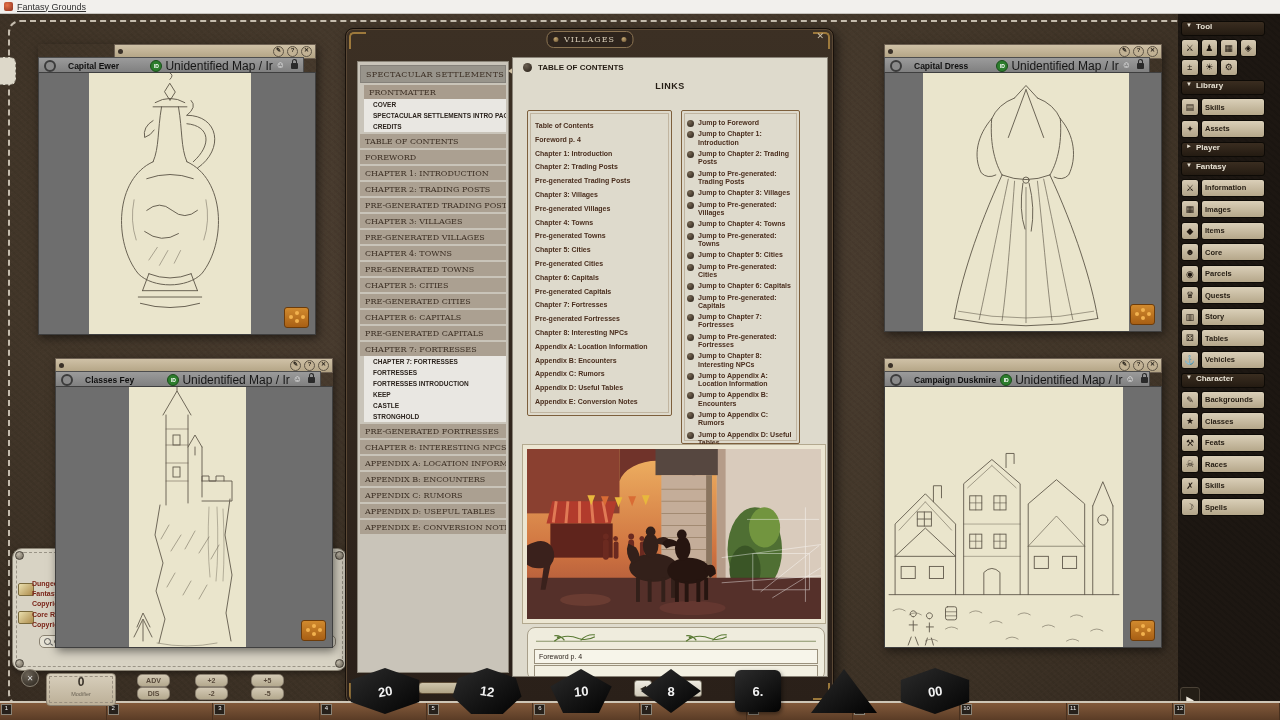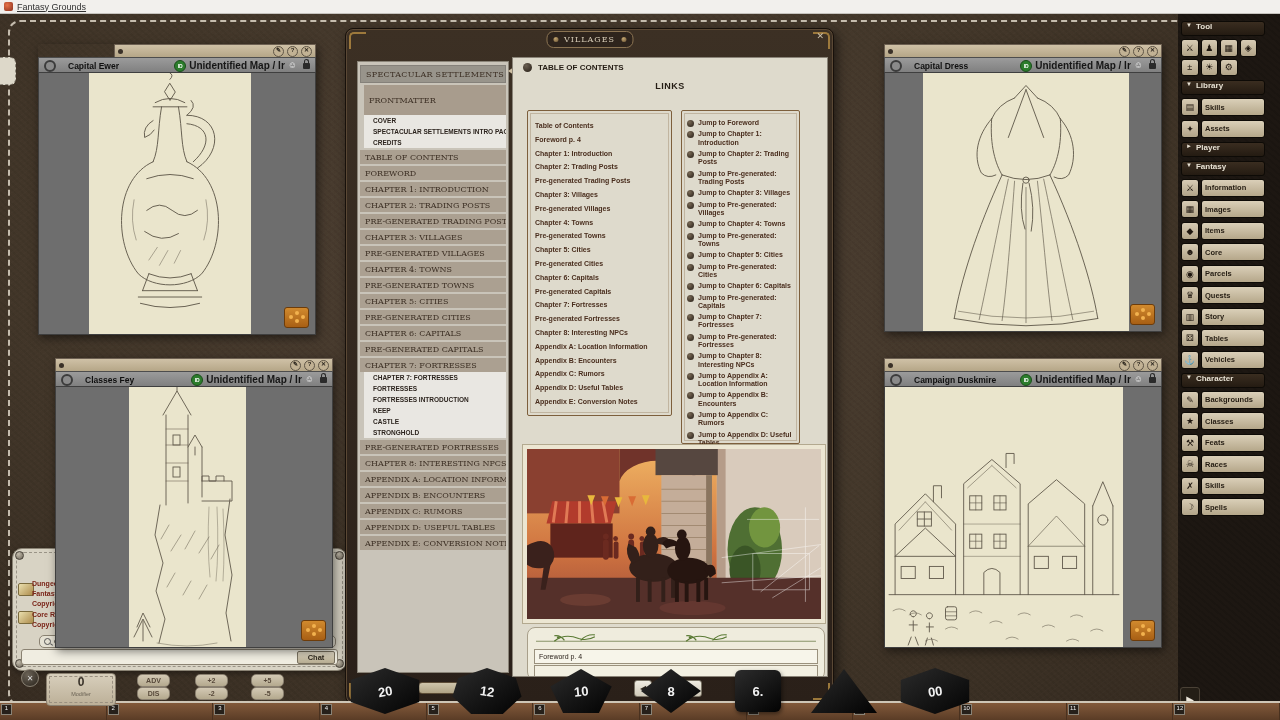--- a/index.html
+++ b/index.html
@@ -48,28 +48,28 @@
 
   
   .imgwin{position:absolute;box-shadow:2px 3px 9px rgba(0,0,0,.5);}
   .chrome{position:absolute;top:0;left:0;right:0;height:13px;border:1px solid #6d6052;
     background:linear-gradient(#cfc1a6,#b3a485);display:flex;align-items:center;padding:0 3px;gap:3px;}
   #win-ewer .chrome{left:auto;width:194px;}
   .chrome-dot{width:5px;height:5px;border-radius:50%;background:#3a3128;}
   .chrome-sp{flex:1;}
   .chrome-btn{width:9px;height:9px;border-radius:50%;background:#c2b294;border:1px solid #5f5546;
     color:#2e2820;font-size:6px;line-height:7px;text-align:center;font-weight:bold;}
-  .titlebar{position:absolute;top:13px;left:0;right:0;height:15px;border:1px solid #4d4d4d;
+  .titlebar{position:absolute;top:13px;left:0;right:12px;height:15px;border:1px solid #4d4d4d;
     background:linear-gradient(#9b9b9b,#7e7e7e);display:flex;align-items:center;padding:0 5px;gap:4px;}
   .ring{width:8px;height:8px;border-radius:50%;border:2px solid #3c3c3c;background:#8a8a8a;flex:0 0 auto;}
   .wtitle{font-size:8.5px;font-weight:bold;color:#101010;margin-left:8px;white-space:nowrap;}
   .badge{margin-left:auto;display:flex;align-items:center;gap:3px;}
   .id-badge{width:10px;height:10px;border-radius:50%;background:#2c7d2c;border:1px solid #1b4f1b;color:#fff;
     font-size:5px;font-weight:bold;display:flex;align-items:center;justify-content:center;}
-  .badge-text{font-size:10px;font-weight:bold;color:#161616;white-space:nowrap;}
+  .badge-text{font-size:12px;font-weight:normal;color:#161616;white-space:nowrap;}
   .smiley{font-size:9px;color:#ececec;line-height:1;}
   .lock{width:7px;height:6px;background:#2a2a2a;border-radius:1px;position:relative;margin-left:3px;}
   .lock::before{content:"";position:absolute;left:1px;top:-4px;width:5px;height:4px;border:1.5px solid #2a2a2a;
     border-bottom:none;border-radius:3px 3px 0 0;box-sizing:border-box;}
   .canvas{position:absolute;top:28px;left:0;right:0;bottom:0;background:#6e6e6e;border:1px solid #3f3f3f;overflow:hidden;}
   .art{position:absolute;top:0;bottom:0;background:#eae5cc;}
   .art svg{width:100%;height:100%;display:block;}
   .radial-icon{position:absolute;right:6px;bottom:6px;width:23px;height:19px;border-radius:3px;
     background:linear-gradient(#d18a2e,#a85f14);border:1px solid #6d3c0a;}
   .radial-icon::before{content:"";position:absolute;left:50%;top:3px;width:4px;height:4px;border-radius:50%;
@@ -98,21 +98,21 @@
     background:#2e241c;border:1px solid #8a7352;border-radius:7px;display:flex;align-items:center;gap:6px;}
   .plate-rivet{width:5px;height:5px;border-radius:50%;background:radial-gradient(circle at 35% 30%,#c2a46e,#6d5636);}
   .plate-label{font-family:"DejaVu Serif",serif;font-size:8px;letter-spacing:1px;color:#d8cdb8;}
   .ref-close{position:absolute;top:3px;right:9px;color:#cfc4ae;font-size:9px;line-height:1;}
 
   .ref-sidebar{position:absolute;left:11px;top:32px;width:150px;bottom:30px;background:#c9c4b9;
     border:1px solid #8a8478;overflow:hidden;padding-top:2px;}
   .si{font-family:"DejaVu Serif",serif;color:#3c2f24;display:flex;align-items:center;
     white-space:nowrap;overflow:hidden;padding:0 5px;}
   .si.head{height:16px;background:#98948b;font-size:8px;letter-spacing:.3px;margin:1px 2px 2px 2px;border:1px solid #85817a;}
-  .si.group{height:30px;background:#a89c8d;font-size:8px;margin:1px 2px 0 6px;}
+  .si.group{height:14px;background:#a89c8d;font-size:8px;margin:1px 2px 0 6px;}
   .si.sub{height:11px;background:#e9e7e2;font-family:"Liberation Sans",sans-serif;font-weight:bold;
     font-size:6.5px;color:#2c241e;margin:0 2px 0 6px;padding-left:9px;}
   .si.item{height:14px;background:#aba091;font-size:8px;margin:2px 2px 0 2px;}
   .back-arrow{position:absolute;left:162px;top:36px;width:0;height:0;border-top:6px solid transparent;
     border-bottom:6px solid transparent;border-right:9px solid #cfc0a4;}
 
   .ref-page{position:absolute;left:166px;top:28px;width:314px;bottom:26px;background:#dedacc;
     border:1px solid #8a8478;overflow:hidden;}
   .page-head{position:absolute;top:5px;left:10px;display:flex;align-items:center;gap:6px;}
   .page-head-dot{width:9px;height:9px;border-radius:50%;background:radial-gradient(circle at 35% 30%,#6a5f52,#241c14);}
@@ -238,23 +238,20 @@
       <div class="chat-line" style="top:31px">Dungeon</div>
       <div class="chat-line" style="top:41px">Fantasy</div>
       <div class="chat-line" style="top:51px">Copyrigh</div>
       <div class="chat-line" style="top:62px">Core RPG</div>
       <div class="chat-line" style="top:72px">Copyrigh</div>
       <div class="gm-row">
         <span class="mag-icon"></span>
         <span class="gm-label">GM</span>
         <span class="gm-caret">▾</span>
         <span class="bubble-icon"></span>
-      </div>
-      <div class="input-row">
-        <div class="chat-send">Chat</div>
       </div>
     </div>
 
     <div class="imgwin" id="win-ewer">
       <div class="chrome">
         <span class="chrome-dot"></span>
           <span class="chrome-sp"></span>
         <span class="chrome-btn">✎</span>
         <span class="chrome-btn">?</span>
         <span class="chrome-btn">✕</span>

